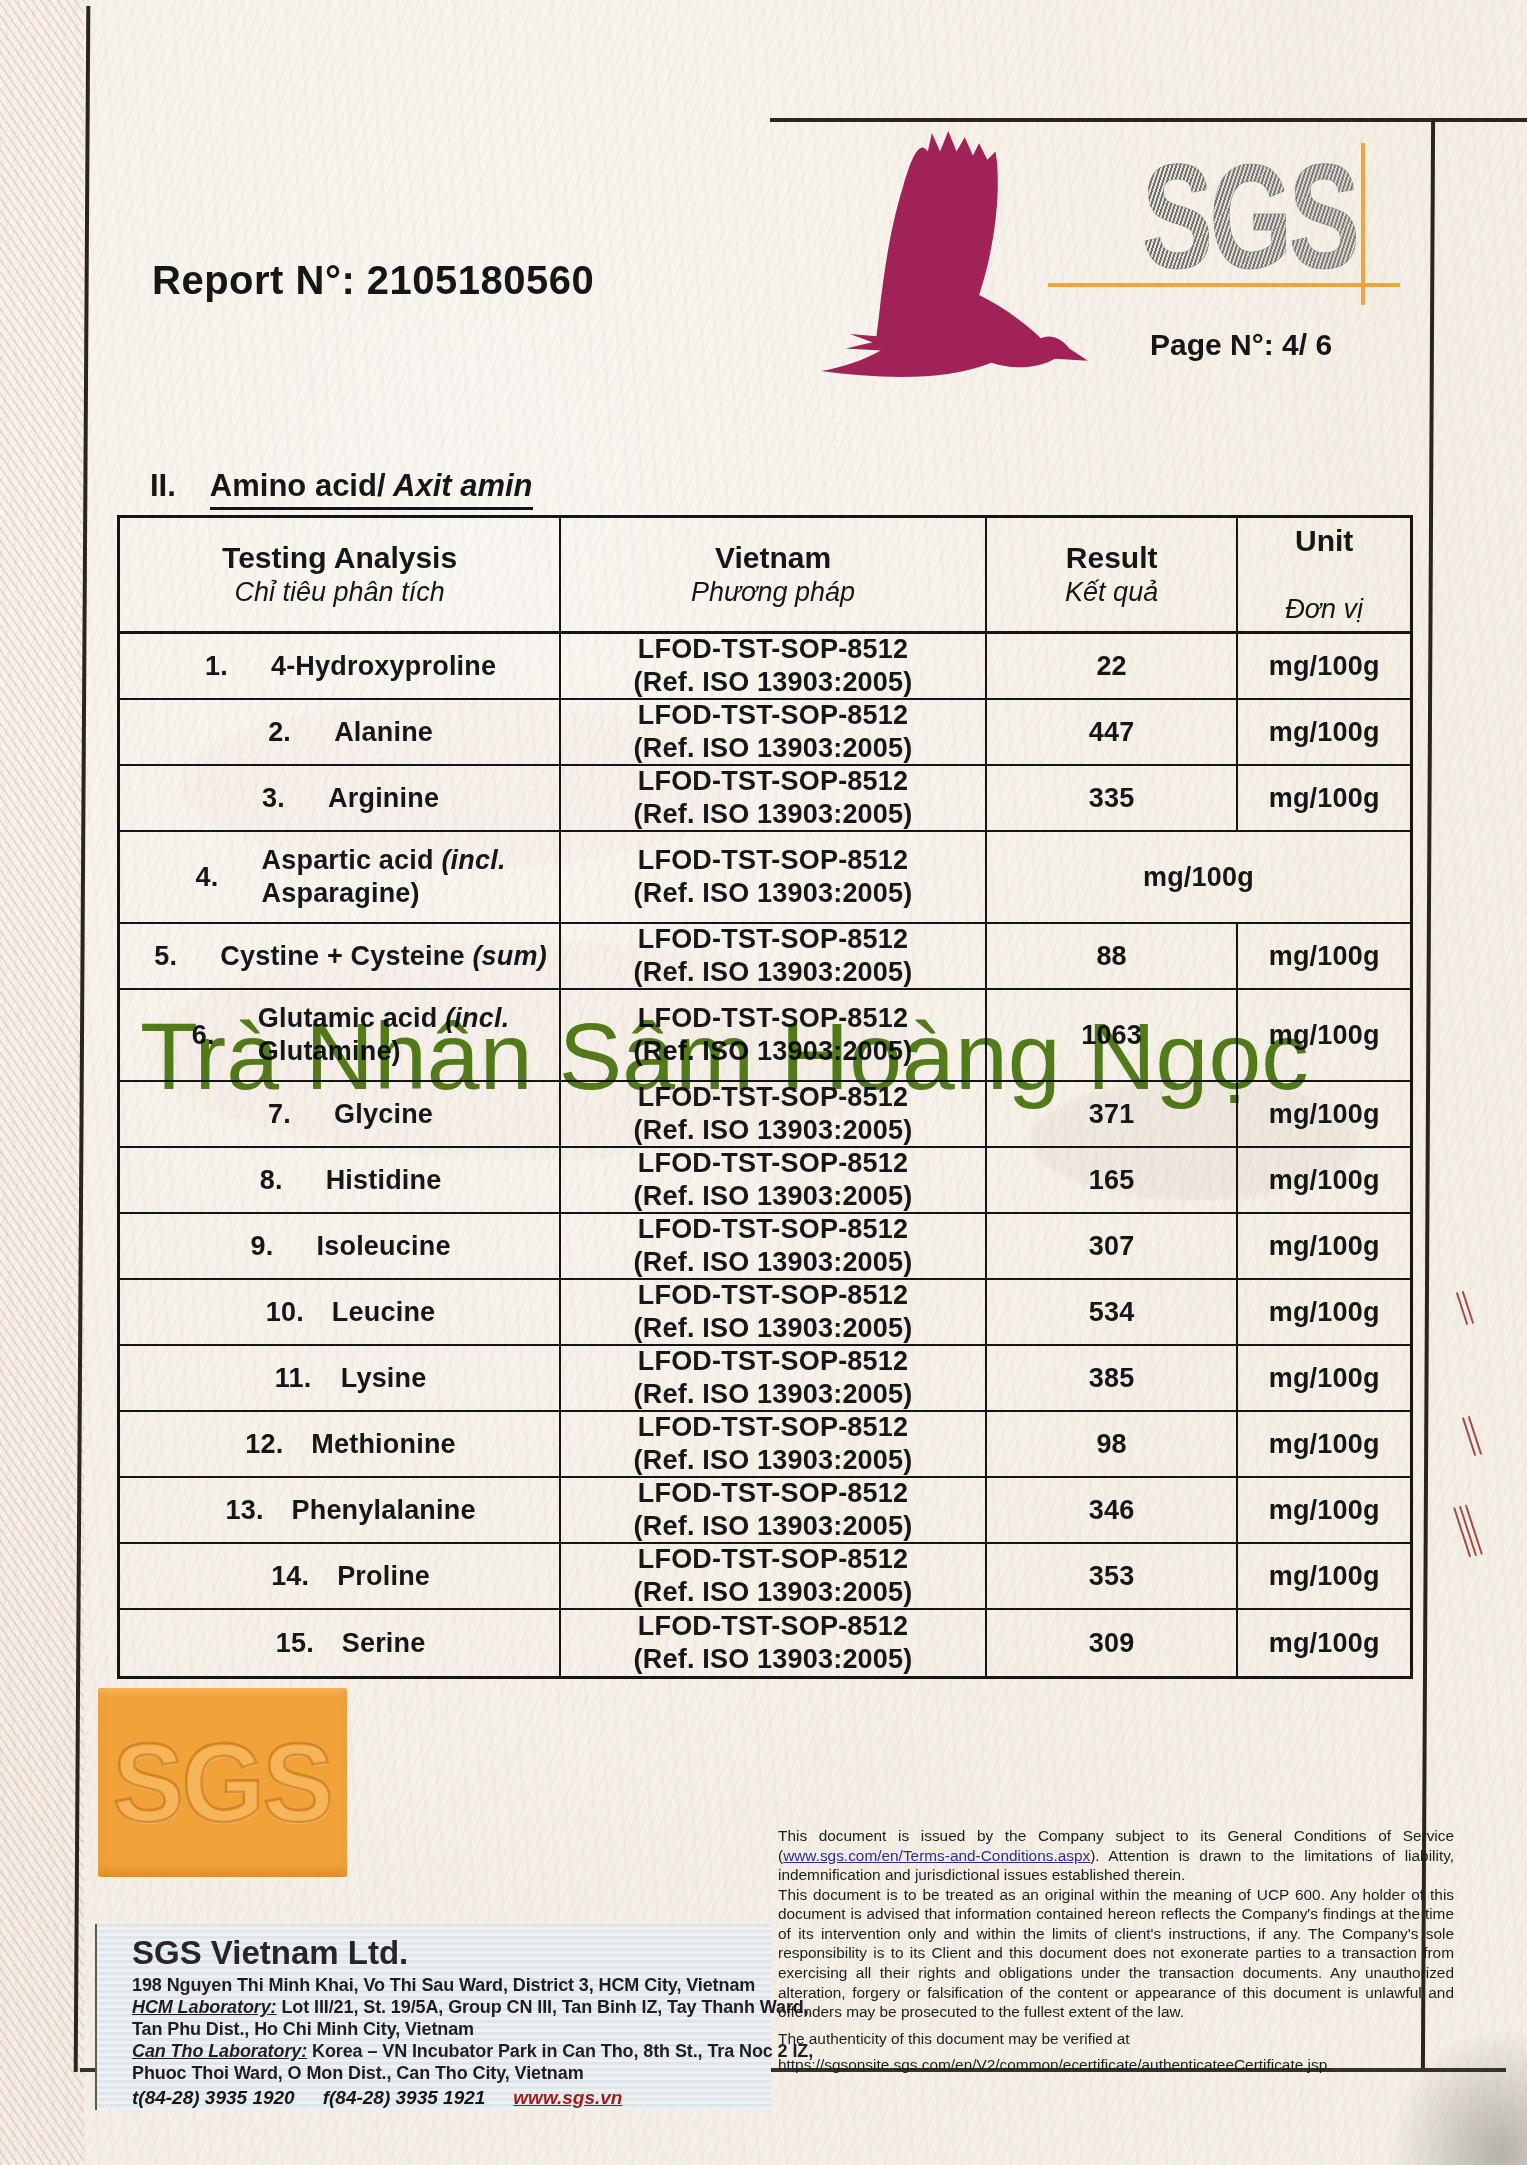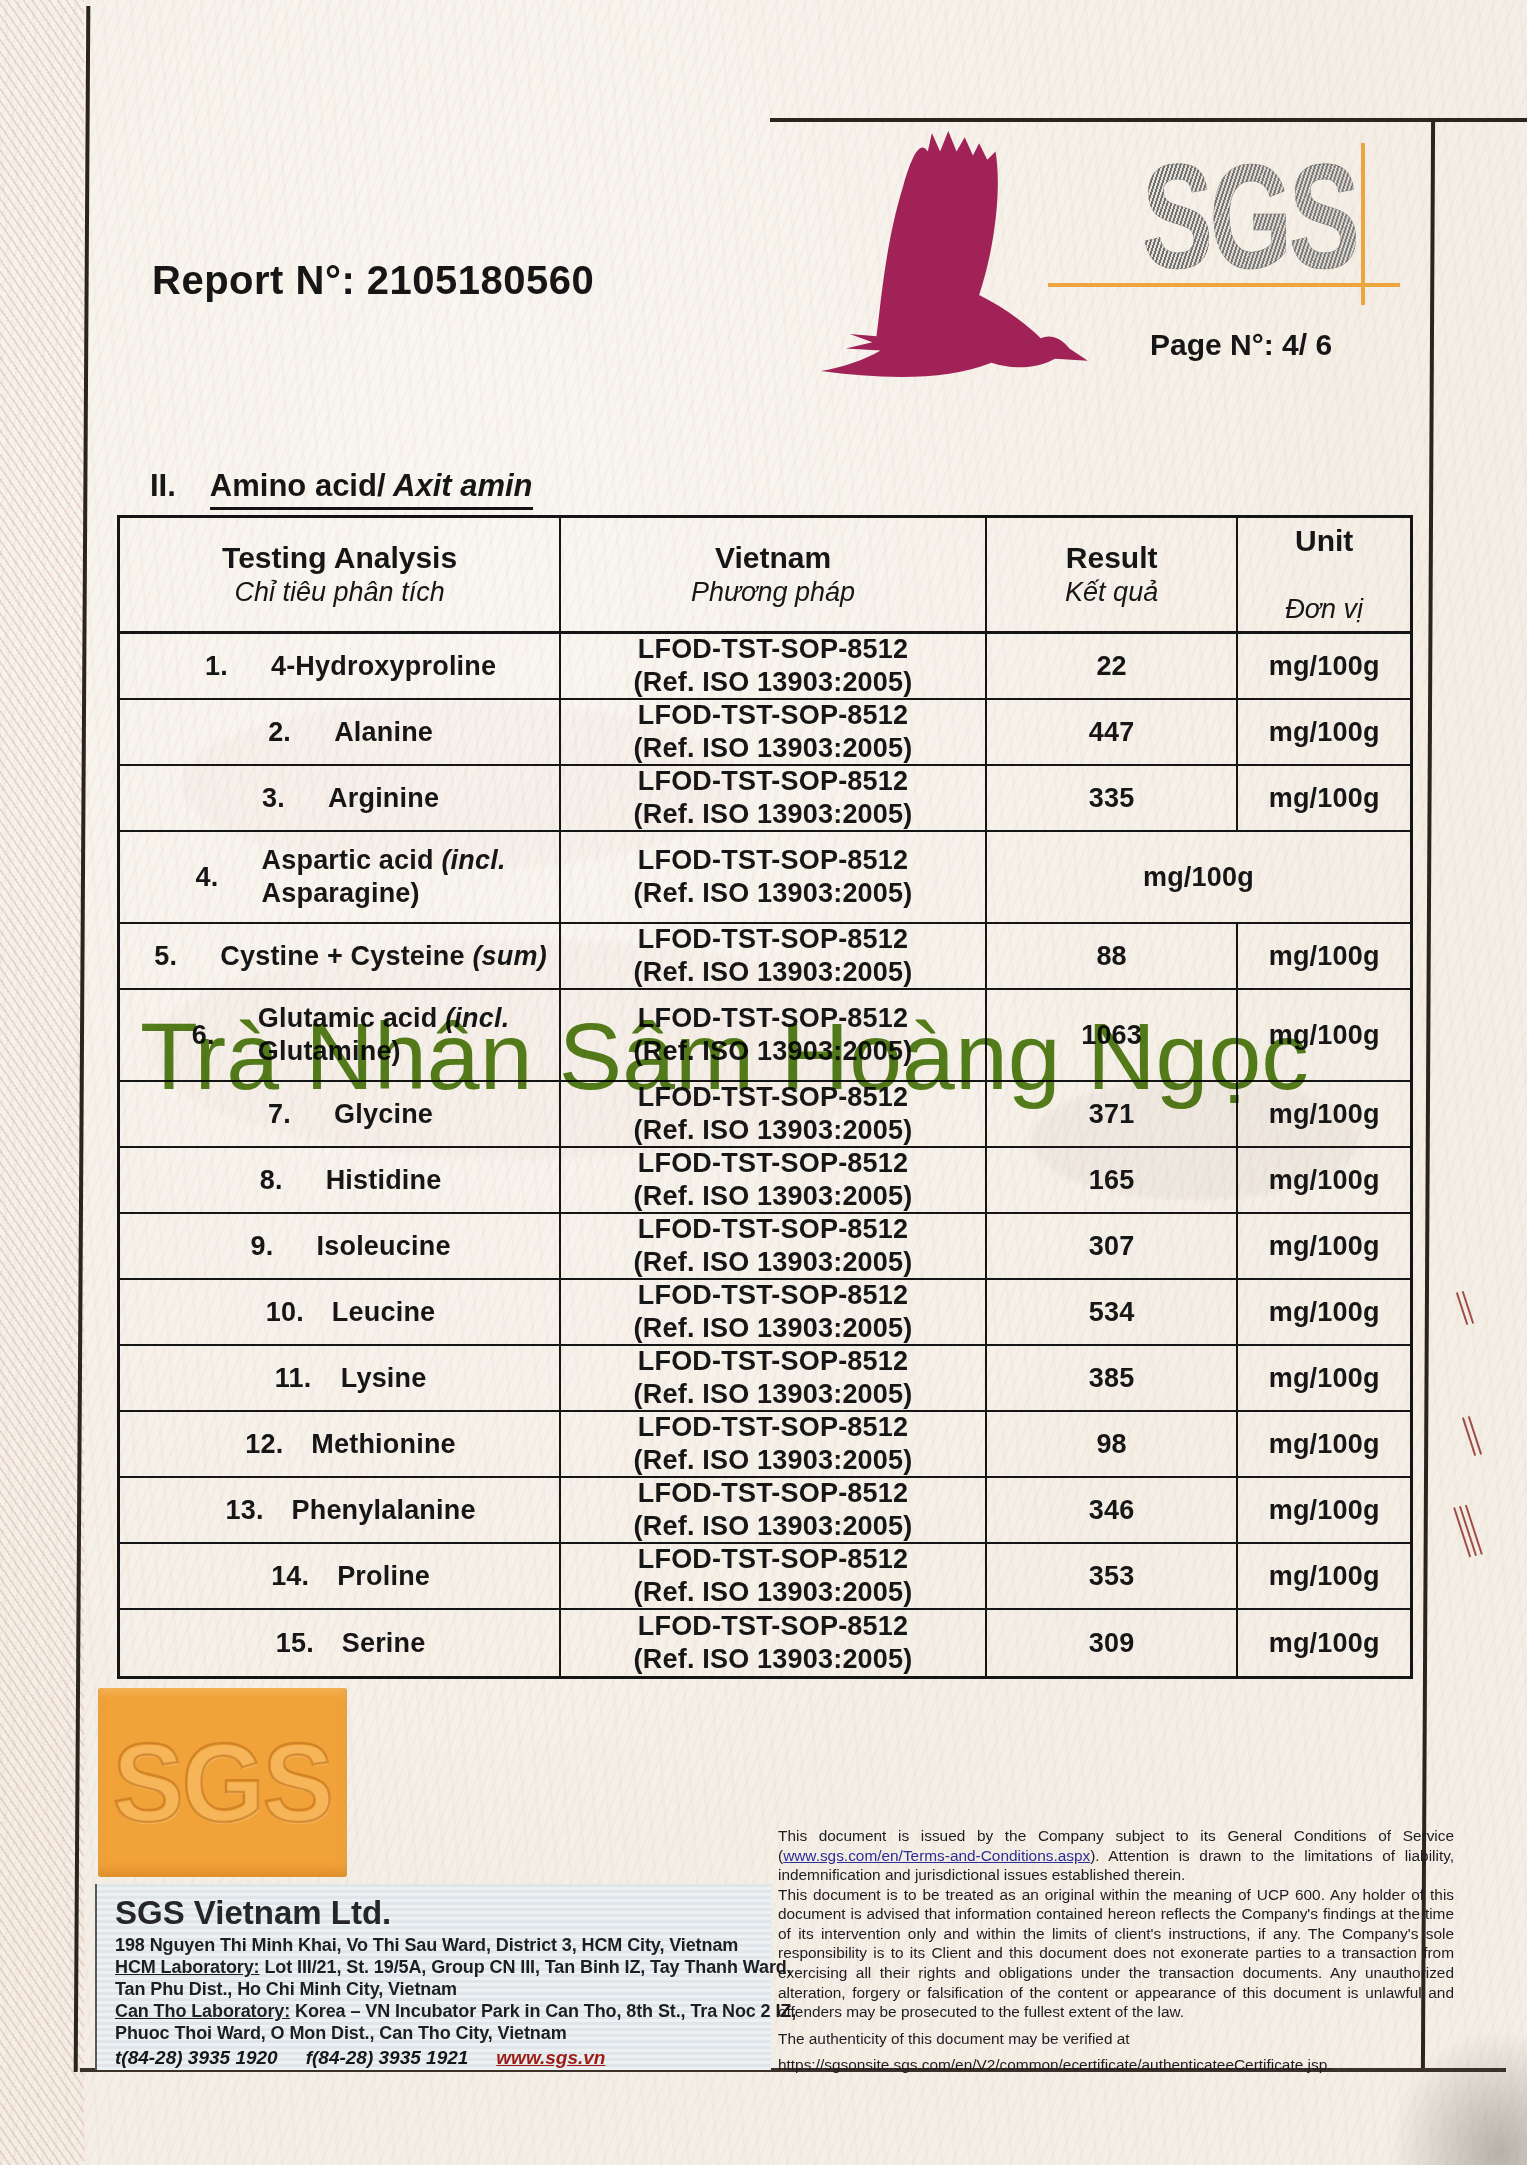--- a/index.html
+++ b/index.html
@@ -79,27 +79,27 @@
 
   
   .stamp{left:98px;top:1688px;width:249px;height:189px;background:#f1a238;z-index:2;
     display:flex;align-items:center;justify-content:center;border-radius:3px;
     box-shadow:inset 0 -6px 10px rgba(200,120,30,0.5), inset 0 4px 8px rgba(255,210,140,0.5);}
   .stamp .stext{font-size:112px;font-weight:800;letter-spacing:-2px;transform:scaleX(0.95);
     color:rgba(234,158,52,0.25);-webkit-text-stroke:2.5px rgba(186,108,24,0.55);
     text-shadow:1px 2px 1px rgba(255,205,130,0.6);}
 
   
-  .footer-box{left:95px;top:1884px;width:676px;height:186px;z-index:2;box-sizing:border-box;
+  .footer-box{left:95px;top:1924px;width:676px;height:186px;z-index:2;box-sizing:border-box;
     background:repeating-linear-gradient(180deg,#e0e5ea 0 3px,#eef1f4 3px 6px);
     border-left:2px solid rgba(45,40,33,0.75);
-    padding:10px 14px 8px 18px;}
+    padding:10px 14px 8px 35px;}
   .company{font-size:33px;font-weight:bold;color:#26262a;margin-bottom:3px;}
   .addr{font-size:18px;font-weight:700;line-height:1.22;color:#1d1d22;letter-spacing:-0.1px;white-space:nowrap;}
-  .lab-label{font-weight:bold;text-decoration:underline;}
+  .lab-label{font-weight:bold;font-style:italic;text-decoration:underline;}
   .phone-line{font-size:19px;font-weight:700;font-style:italic;margin-top:2px;}
   .phone-line .gap{display:inline-block;width:28px;}
   .website{color:#9c1c14;text-decoration:underline;font-weight:bold;}
 
   
   .legal{left:778px;top:1826px;width:676px;z-index:2;
     font-size:15.4px;font-weight:500;line-height:1.27;color:#1c1c1f;text-align:justify;}
   .legal .bluelink{color:#2c2c96;text-decoration:underline;}
   .legal .vline{margin-top:7px;text-align:left;}
 

